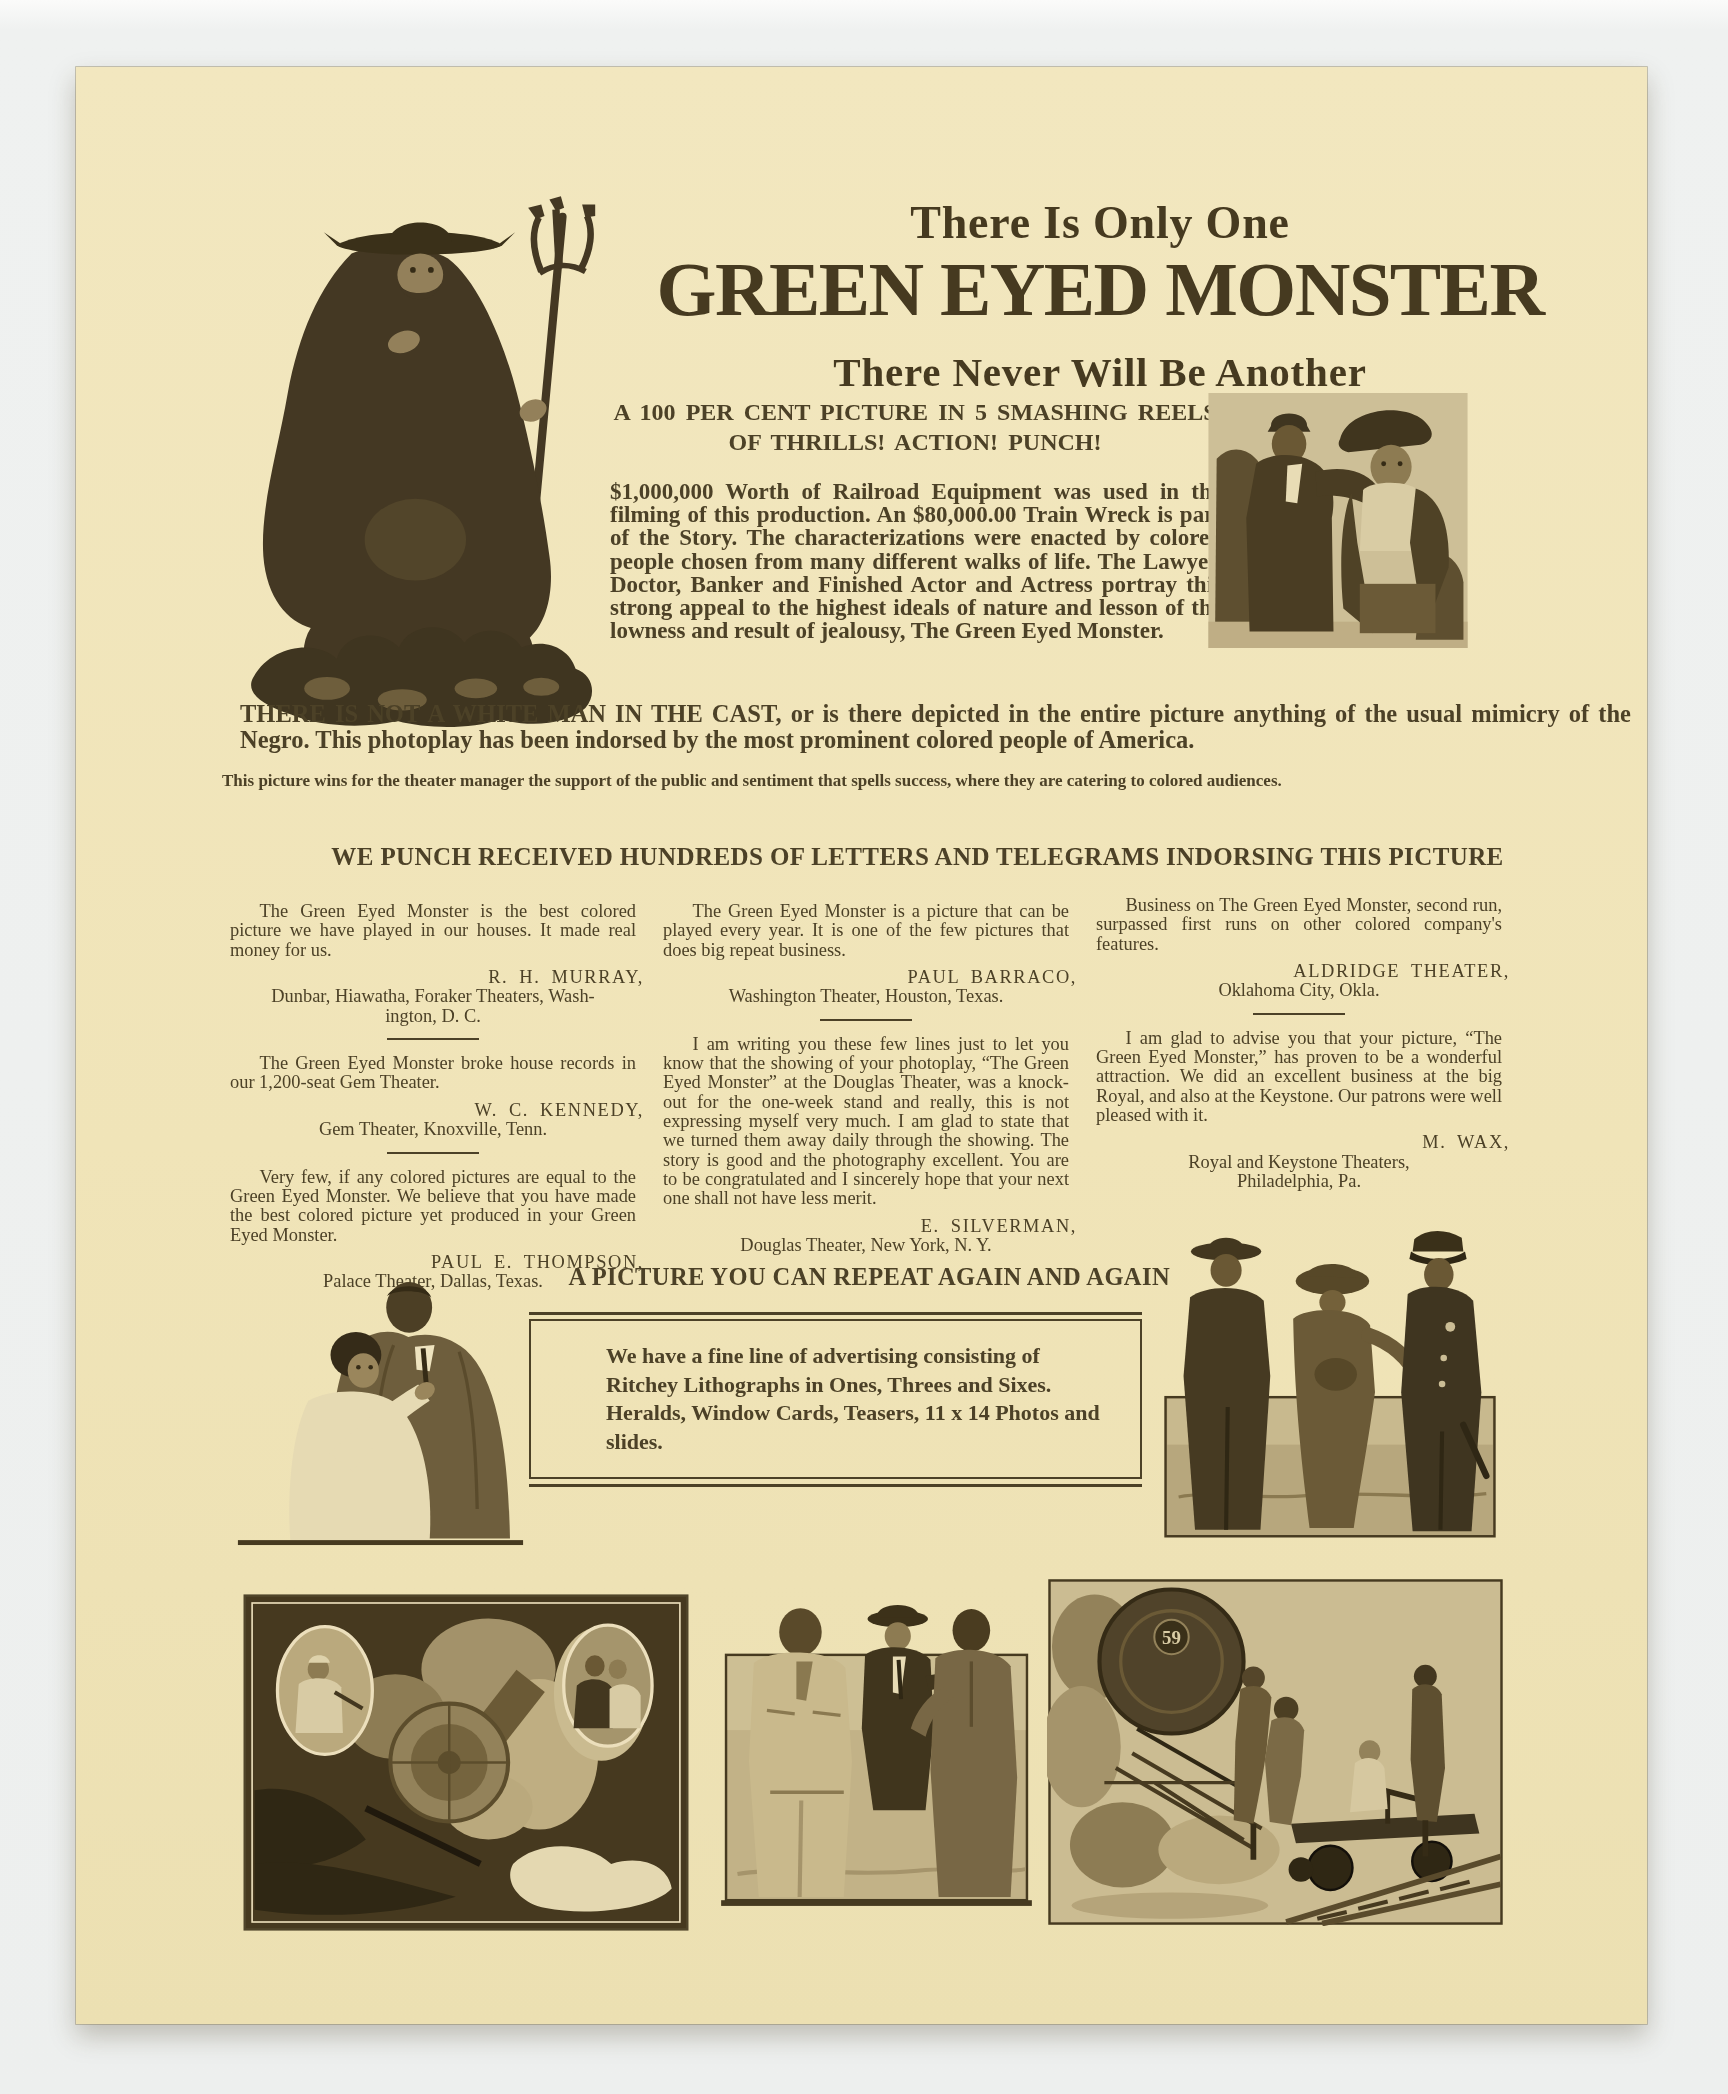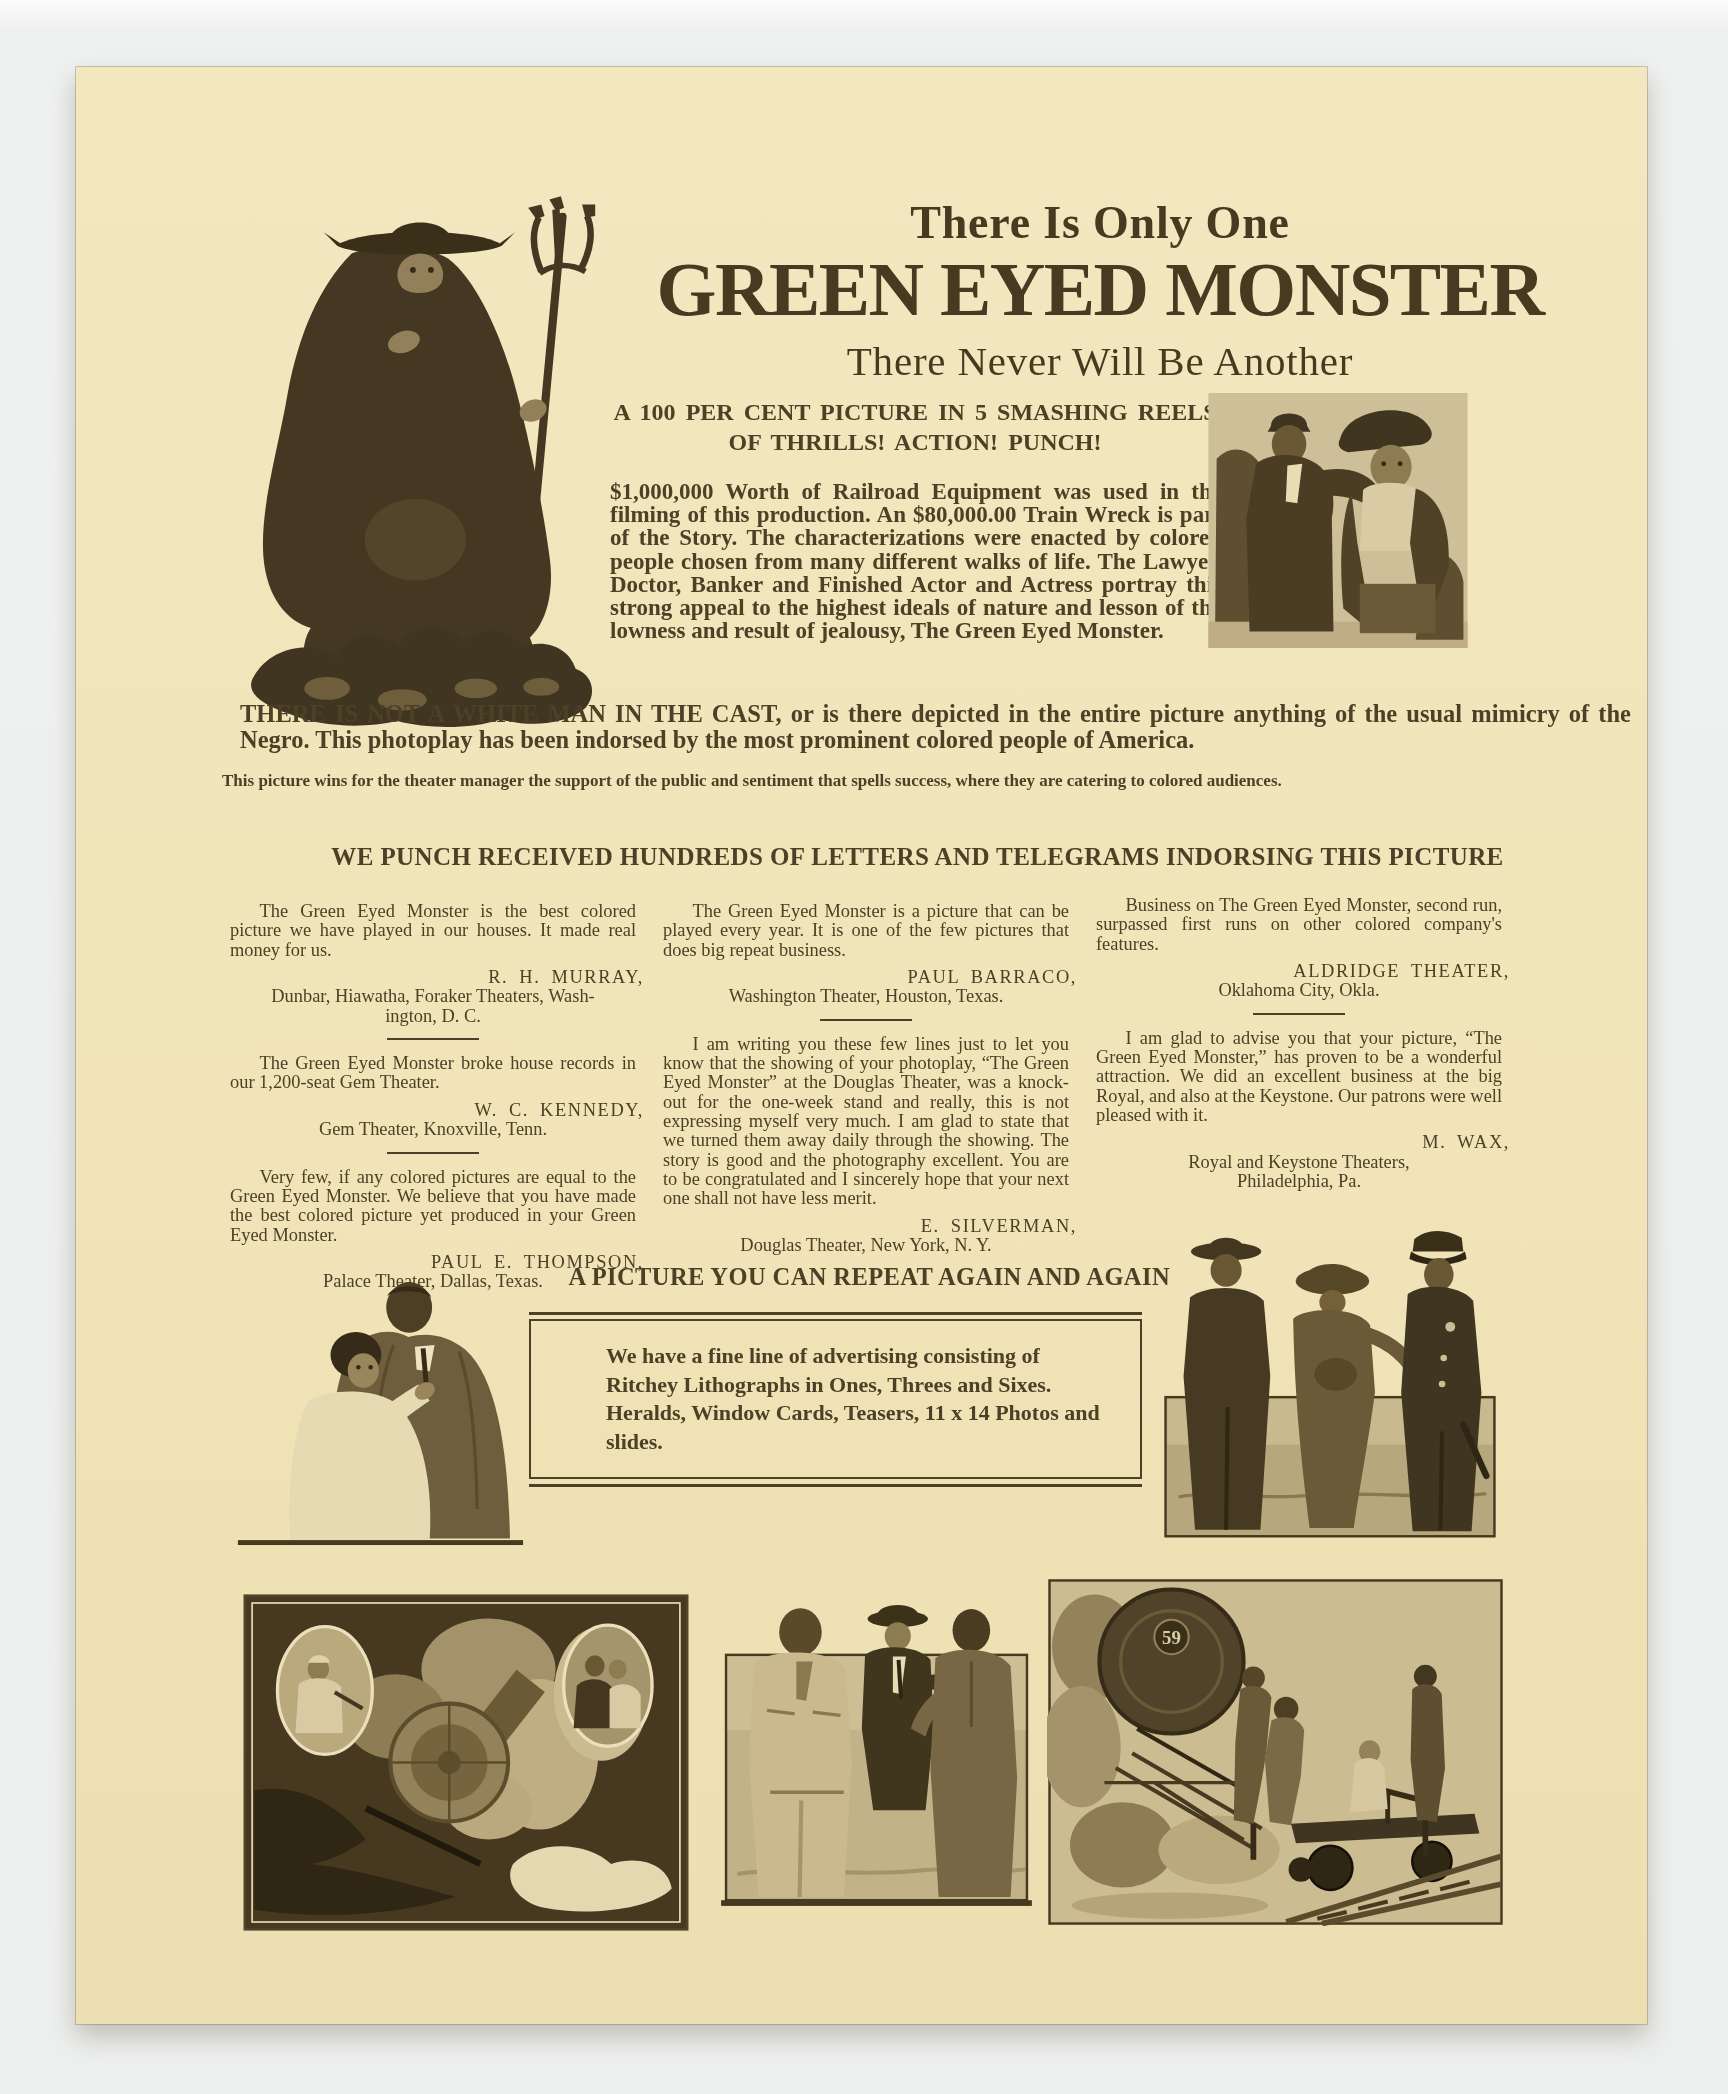--- a/index.html
+++ b/index.html
@@ -12,21 +12,21 @@
   .paper{
     position:absolute;left:76px;top:67px;width:1571px;height:1957px;
     background:linear-gradient(180deg,#f2e7bf 0%,#f0e4b8 55%,#ece0b2 100%);
     box-shadow:0 0 0 0.8px rgba(125,112,74,.45),0 11.5px 24.5px rgba(70,58,30,.28);
   }
   .abs{position:absolute;}
   
   .title-block{left:529px;top:129px;width:990px;text-align:center;color:#463a20;}
   .title-1{font-size:46px;font-weight:bold;letter-spacing:0.8px;}
   .title-2{font-size:77px;font-weight:bold;letter-spacing:-1.6px;line-height:1.04;white-space:nowrap;}
-  .title-3{font-size:41px;font-weight:normal;margin-top:8px;letter-spacing:0.8px;}
+  .title-3{font-size:41px;font-weight:bold;margin-top:19px;letter-spacing:0.8px;}
   .subhead{left:524px;top:331px;width:630px;text-align:center;font-weight:bold;font-size:24px;line-height:1.24;word-spacing:4.1px;}
   .intro-par{left:534px;top:413px;width:612px;font-size:23px;font-weight:bold;text-align:justify;line-height:1.01;}
   
   .cast-par{left:164px;top:634px;width:1391px;font-size:24.5px;font-weight:bold;text-align:justify;line-height:1.07;}
   .wins-par{left:146px;top:705px;width:1391px;font-size:17px;font-weight:bold;text-align:justify;line-height:1.07;}
   .letters-heading{left:146px;top:776px;width:1391px;text-align:center;font-size:25px;font-weight:bold;letter-spacing:0.4px;}
   
   .t-col{top:827px;width:422px;font-size:18.4px;line-height:1.05;}
   .t-col-1{left:146px;}
   .t-col-2{left:579px;}

